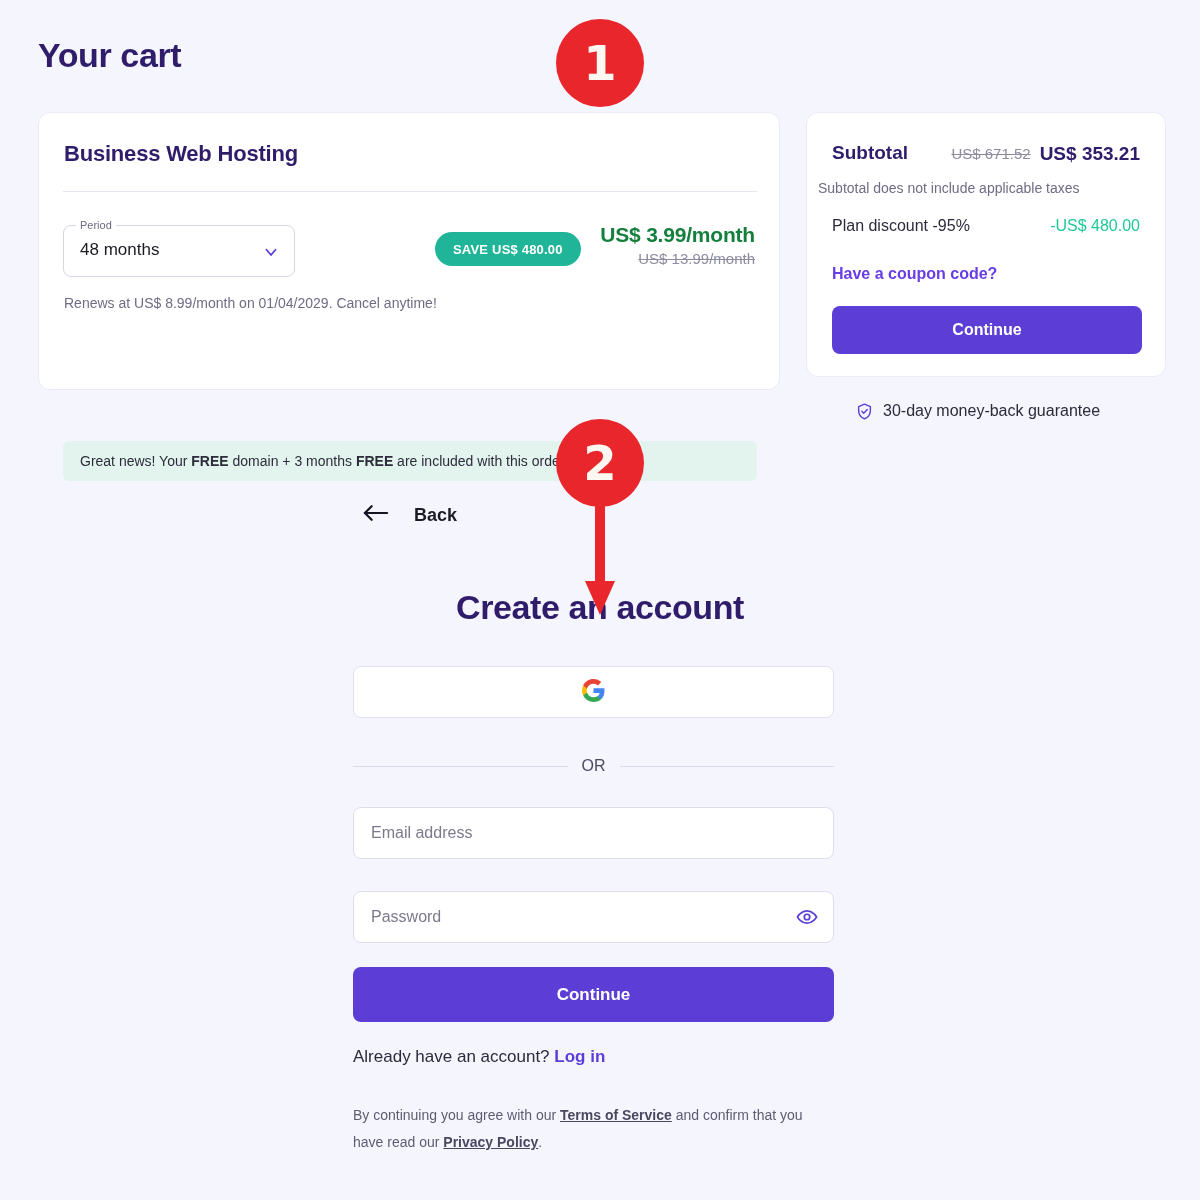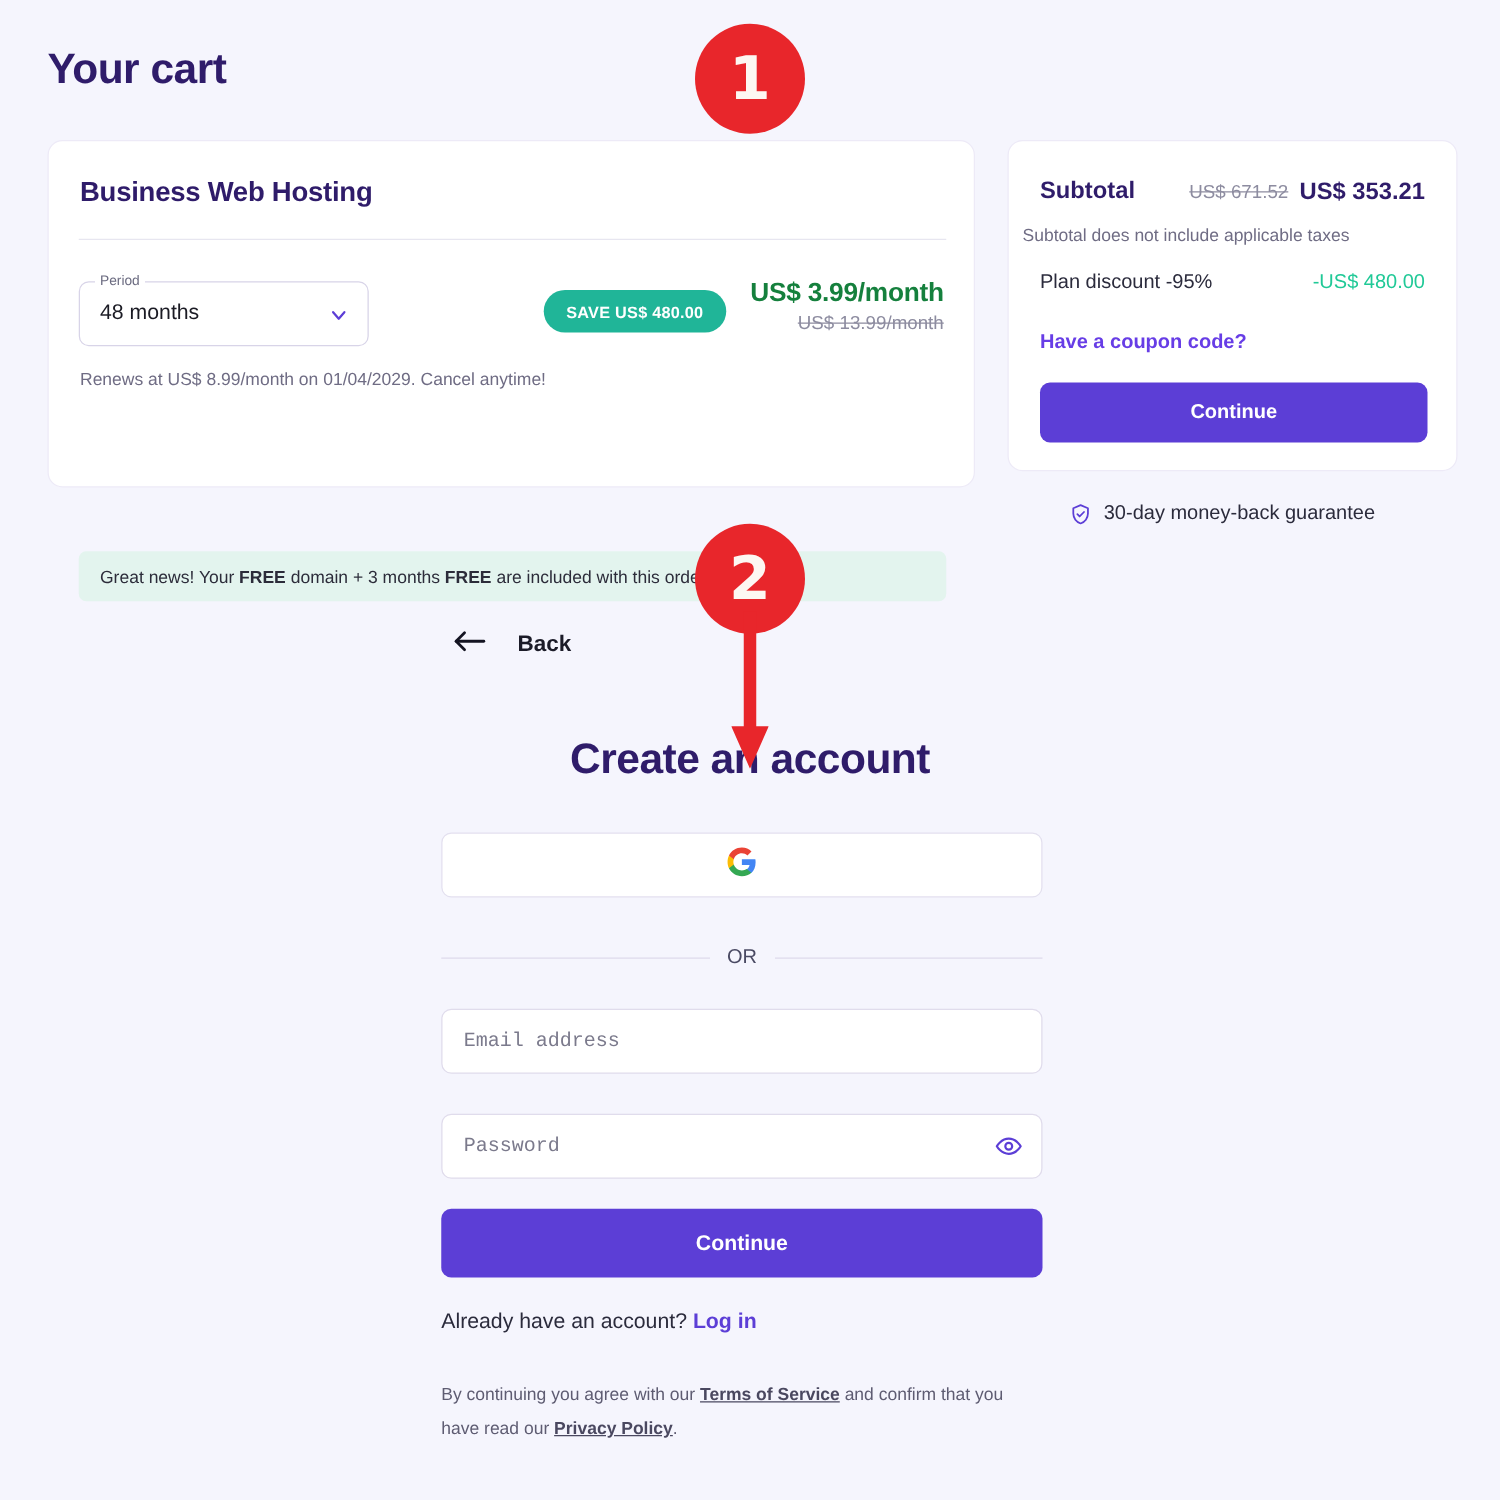--- a/index.html
+++ b/index.html
@@ -329,21 +329,21 @@
     height: 52px;
   }
   .field input {
     width: 100%;
     height: 100%;
     border: 1px solid #e0dcec;
     border-radius: 8px;
     background: #ffffff;
     padding: 0 17px;
     font-size: 16px;
-    font-family: Liberation Mono, monospace;
+    font-family: Liberation Sans, sans-serif;
     color: #1b1b28;
     outline: none;
   }
   .field input::placeholder { color: #7b7a8c; }
   .eye-btn {
     position: absolute;
     right: 16px;
     top: 15px;
     width: 22px;
     height: 22px;

